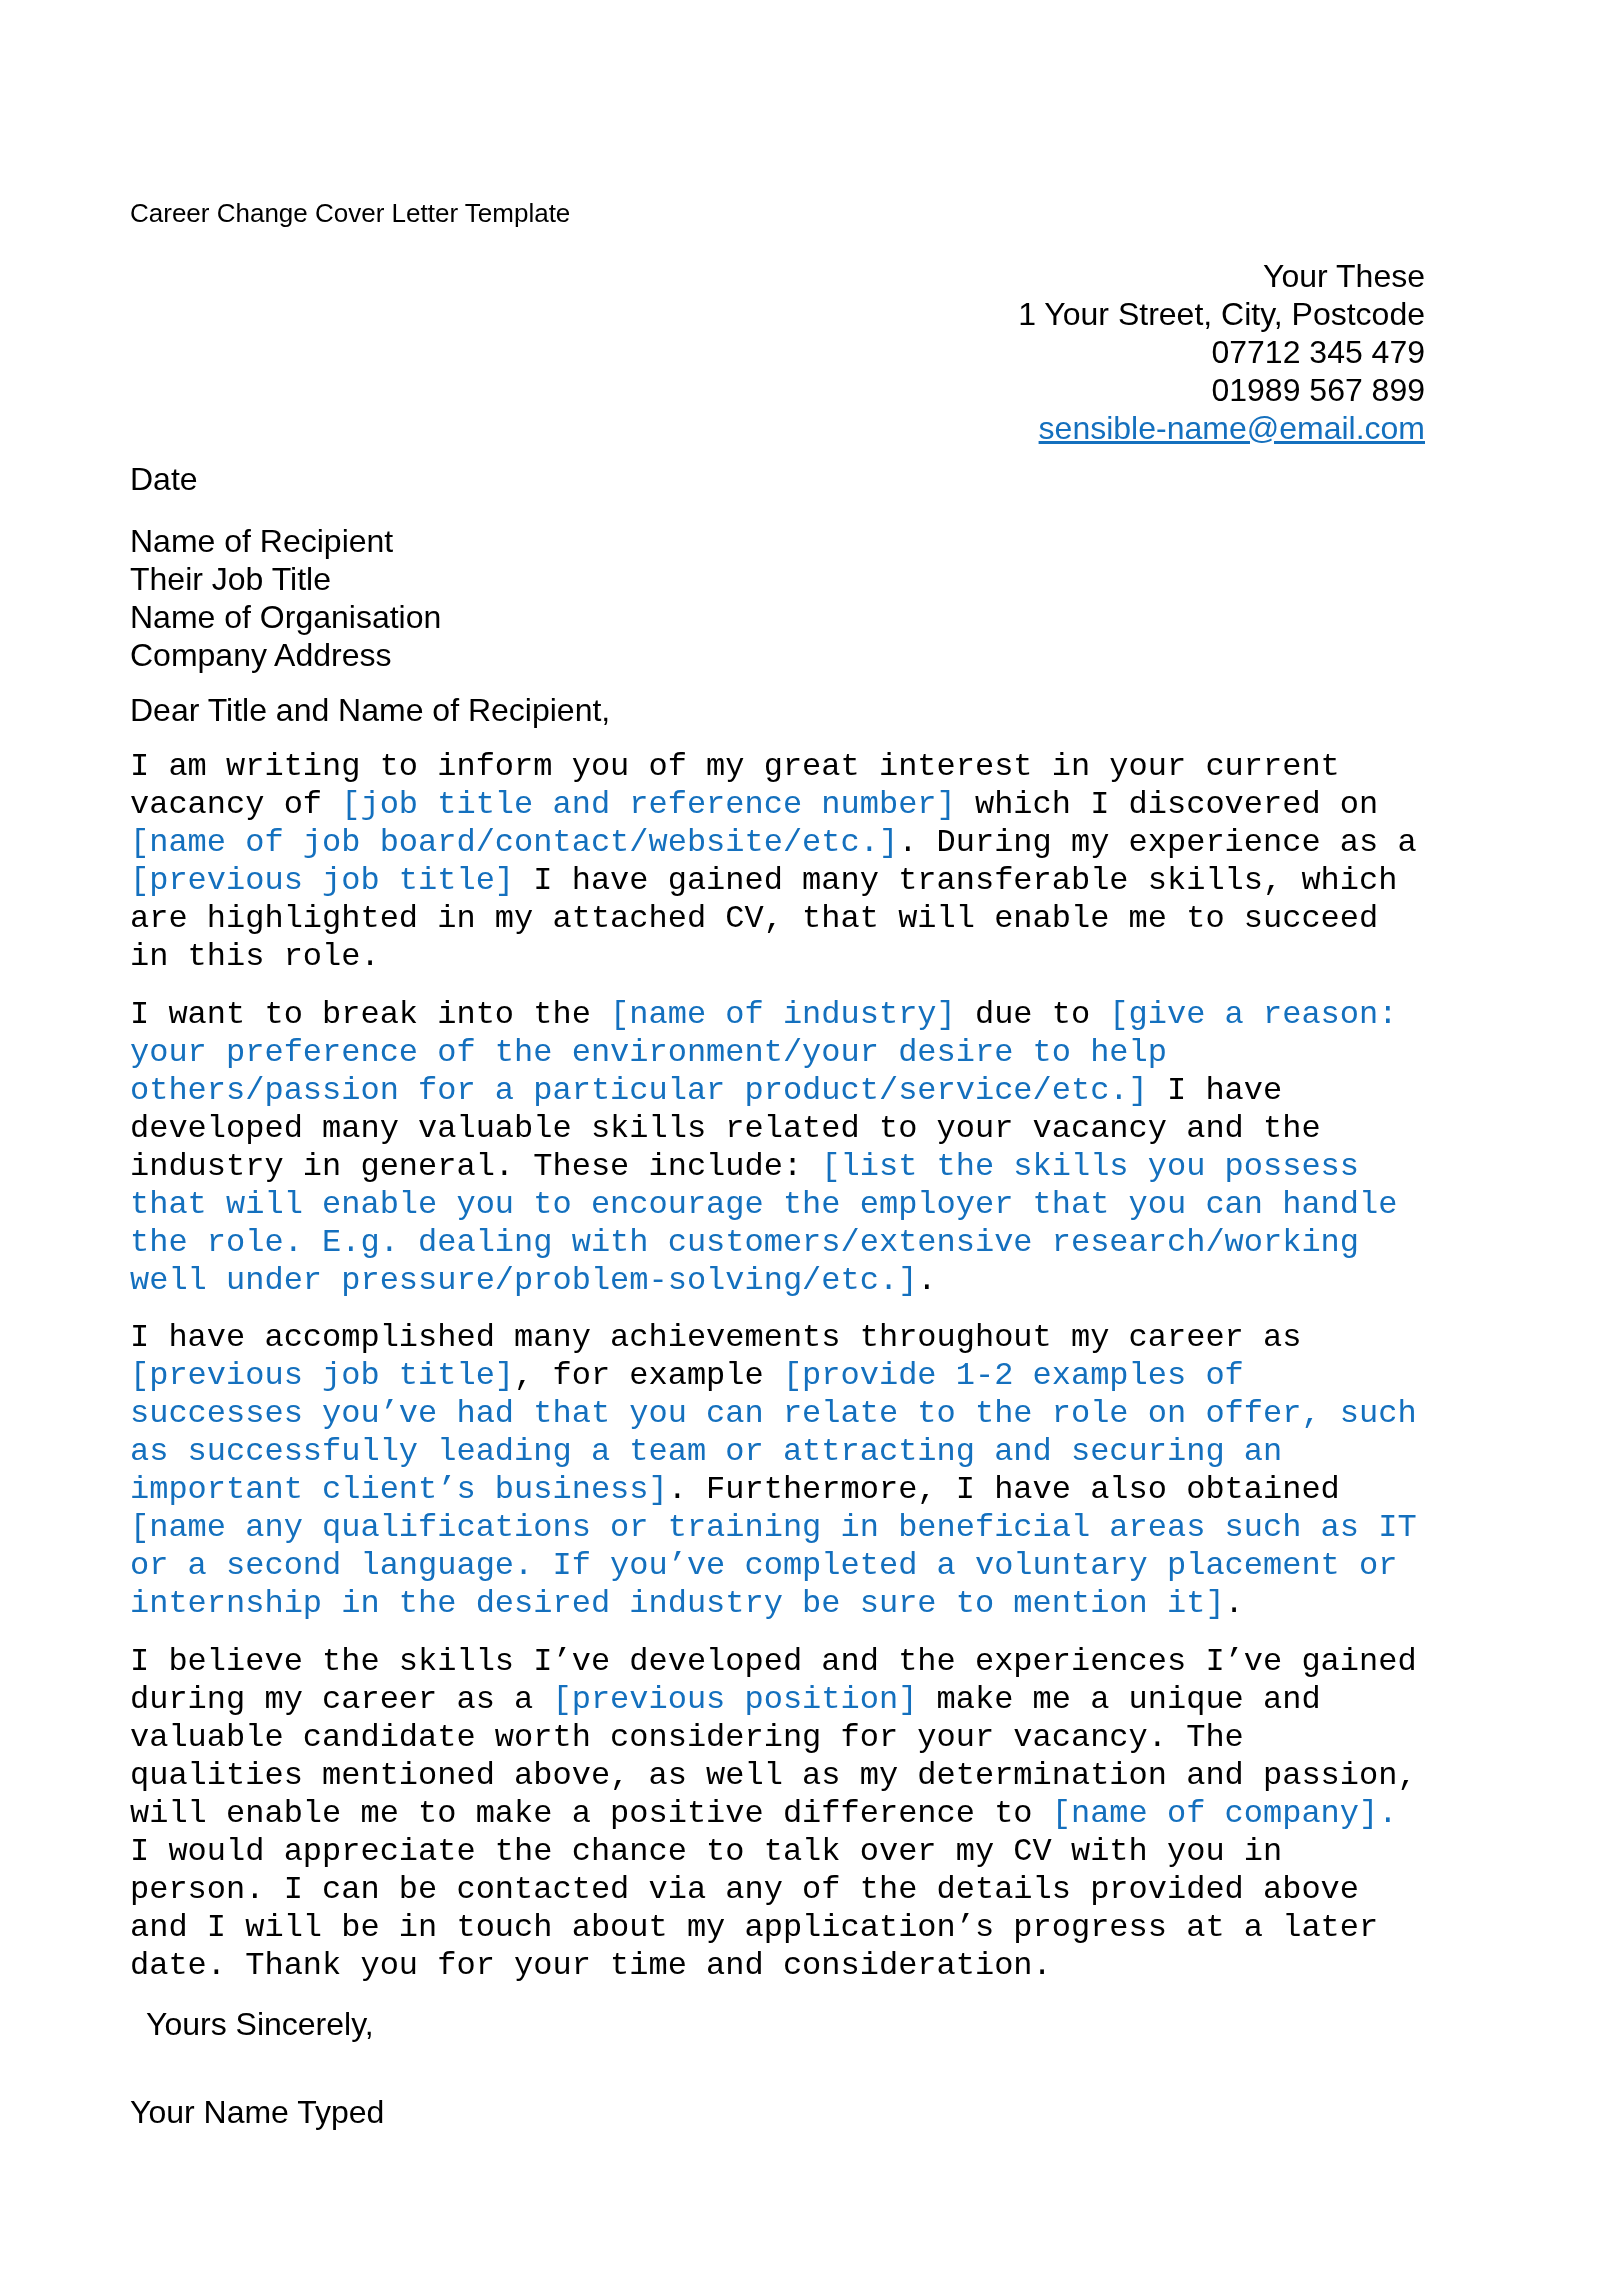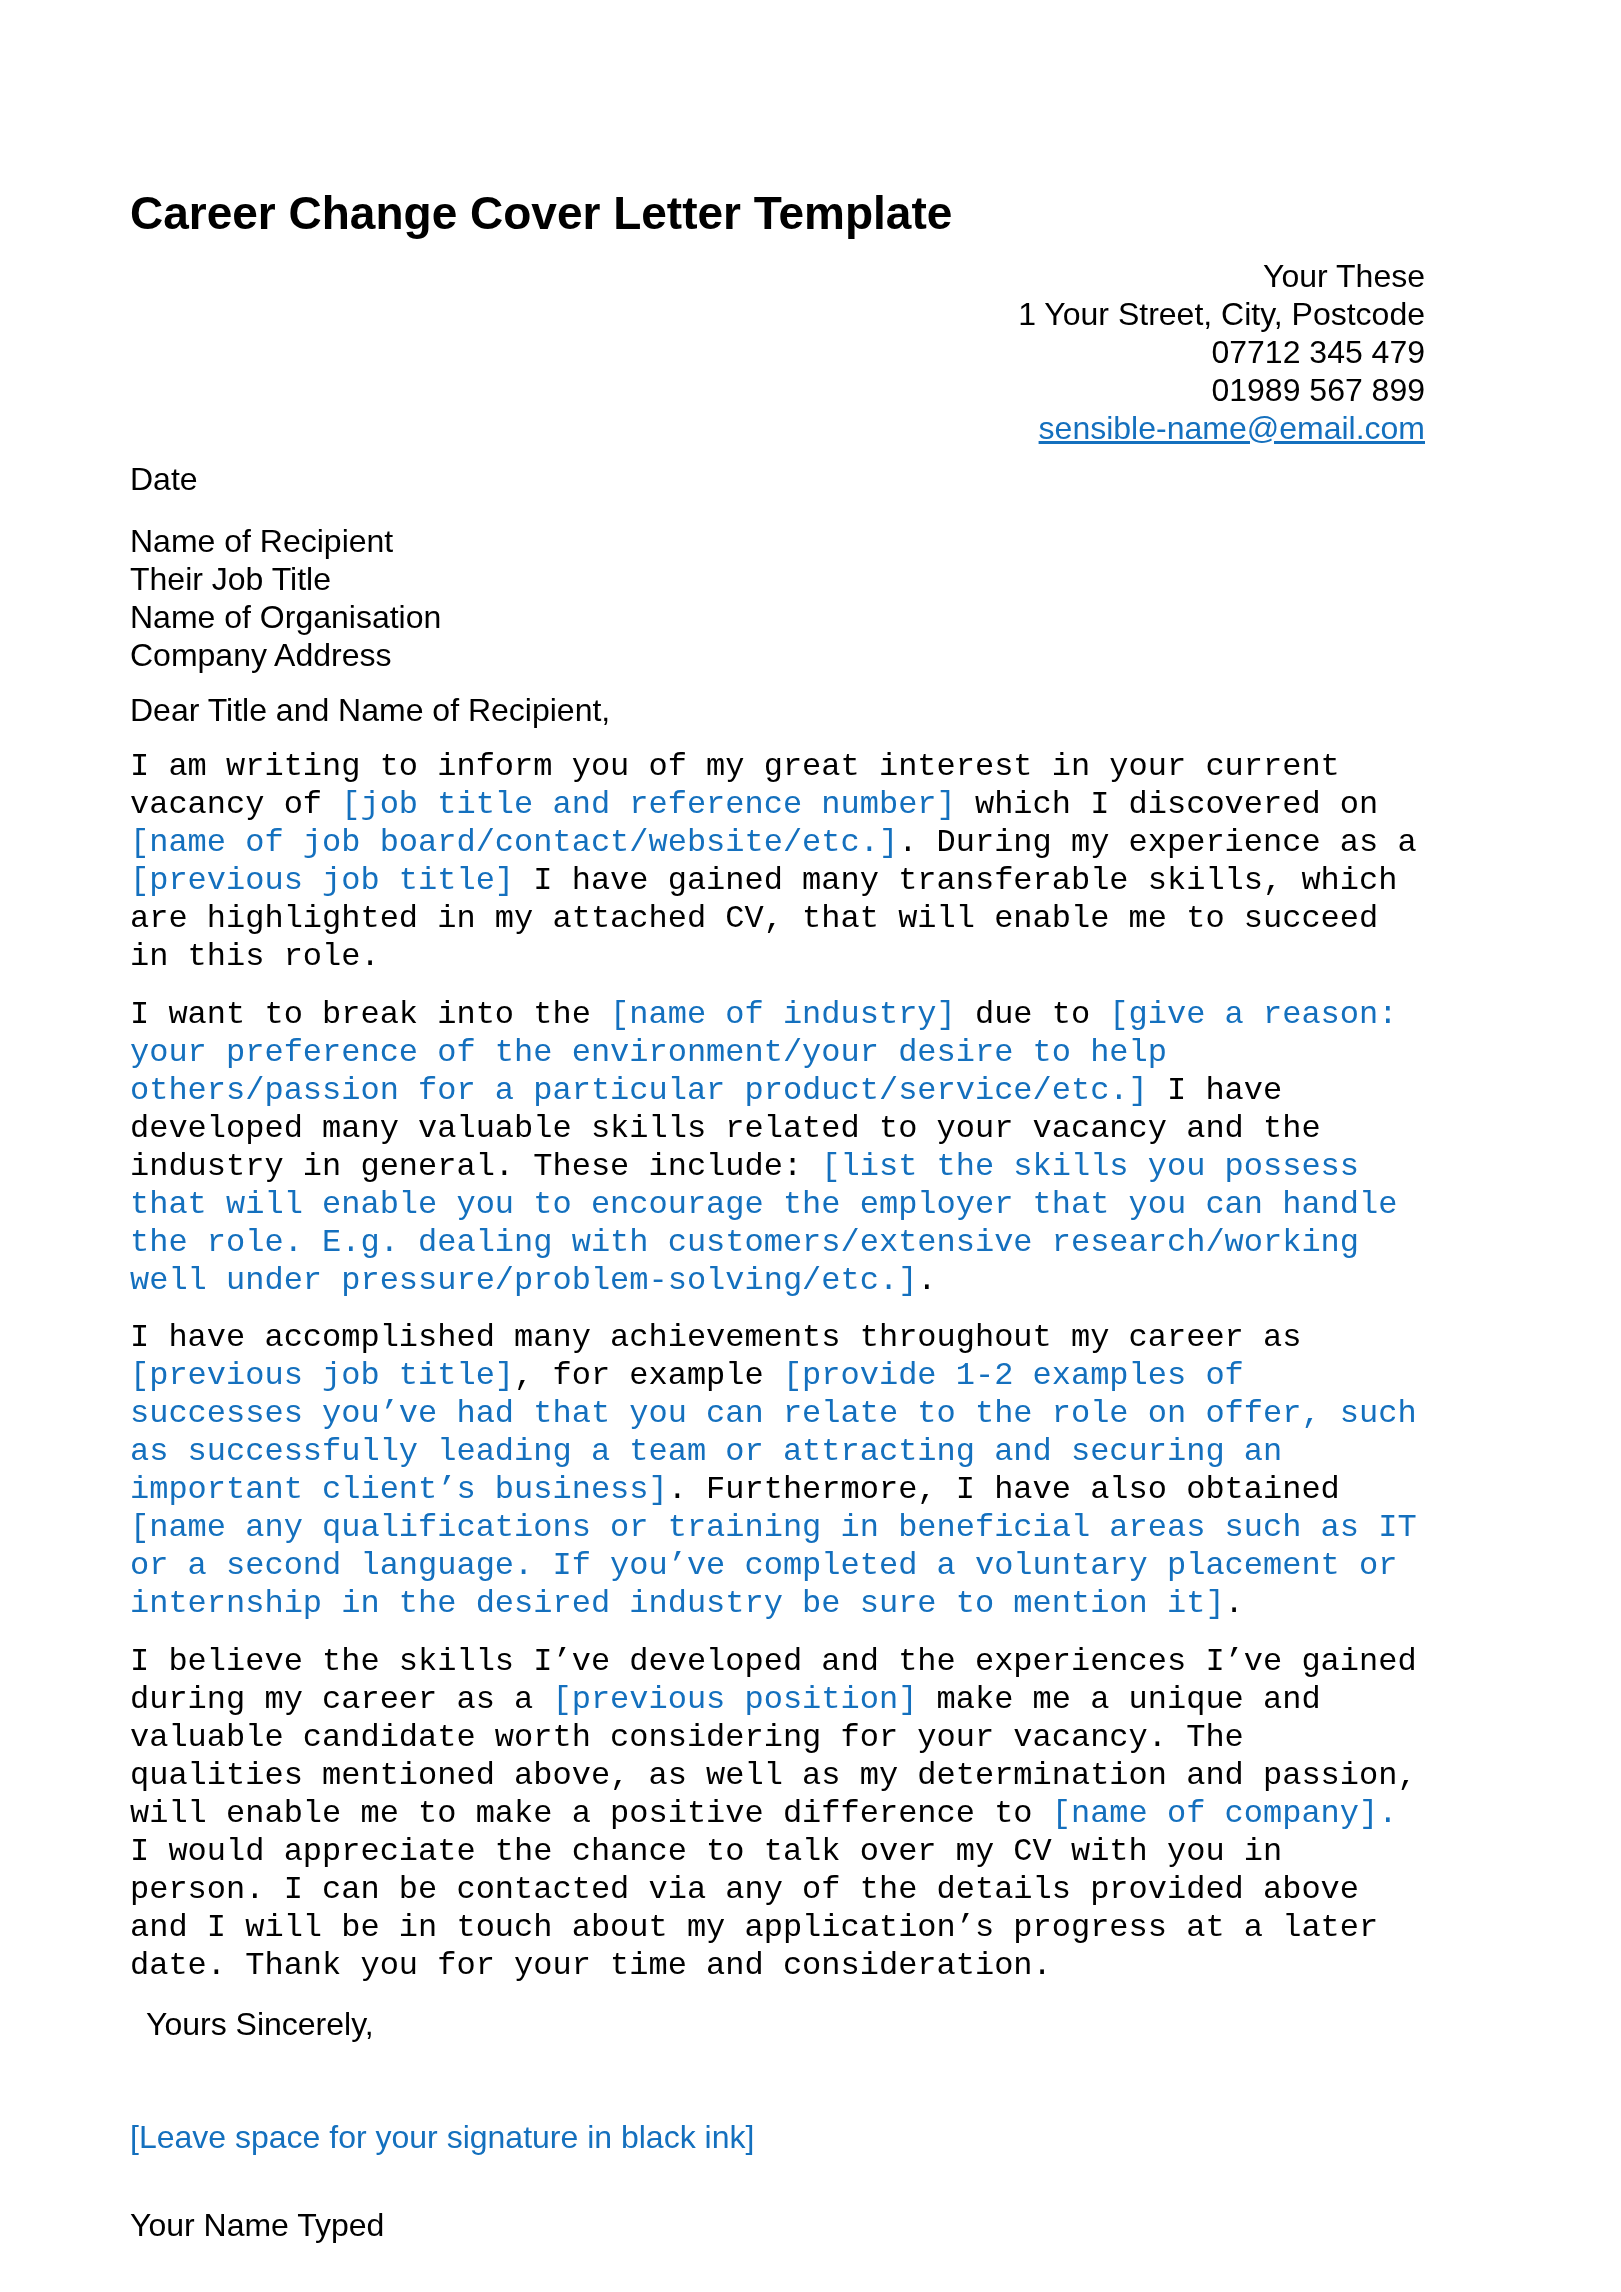--- a/index.html
+++ b/index.html
@@ -19,22 +19,22 @@
   }
   .page {
     width: 1621px;
     height: 2293px;
     padding: 194px 196px 0 130px;
     background: var(--paper);
     font-size: 32px;
     line-height: 38px;
   }
   .doc-title {
-    font-size: 46px;
-    font-weight: bold;
+    font-size: 26px;
+    font-weight: normal;
     line-height: 38px;
     color: var(--ink);
   }
   .contact-block {
     margin-top: 24.5px;
     text-align: right;
   }
   .email-link {
     color: var(--blue);
     text-decoration: underline;
@@ -79,18 +79,17 @@
 
   <div class="salutation">Dear Title and Name of Recipient,</div>
 
   <p class="body-para"><span class="txt">I am writing to inform you of my great interest in your current vacancy of </span><span class="ph">[job title and reference number]</span><span class="txt"> which I discovered on </span><span class="ph">[name of job board/contact/website/etc.]</span><span class="txt">. During my experience as a </span><span class="ph">[previous job title]</span><span class="txt"> I have gained many transferable skills, which are highlighted in my attached CV, that will enable me to succeed in this role.</span></p>
   <p class="body-para"><span class="txt">I want to break into the </span><span class="ph">[name of industry]</span><span class="txt"> due to </span><span class="ph">[give a reason: your preference of the environment/your desire to help others/passion for a particular product/service/etc.]</span><span class="txt"> I have developed many valuable skills related to your vacancy and the industry in general. These include: </span><span class="ph">[list the skills you possess that will enable you to encourage the employer that you can handle the role. E.g. dealing with customers/extensive research/working well under pressure/problem-solving/etc.]</span><span class="txt">.</span></p>
   <p class="body-para"><span class="txt">I have accomplished many achievements throughout my career as </span><span class="ph">[previous job title]</span><span class="txt">, for example </span><span class="ph">[provide 1-2 examples of successes you’ve had that you can relate to the role on offer, such as successfully leading a team or attracting and securing an important client’s business]</span><span class="txt">. Furthermore, I have also obtained </span><span class="ph">[name any qualifications or training in beneficial areas such as IT or a second language. If you’ve completed a voluntary placement or internship in the desired industry be sure to mention it]</span><span class="txt">.</span></p>
   <p class="body-para"><span class="txt">I believe the skills I’ve developed and the experiences I’ve gained during my career as a </span><span class="ph">[previous position]</span><span class="txt"> make me a unique and valuable candidate worth considering for your vacancy. The qualities mentioned above, as well as my determination and passion, will enable me to make a positive difference to </span><span class="ph">[name of company].</span><span class="txt"> I would appreciate the chance to talk over my CV with you in person. I can be contacted via any of the details provided above and I will be in touch about my application’s progress at a later date. Thank you for your time and consideration.</span></p>
 
   <div class="valediction">Yours Sincerely,</div>
 
-  <div class="signature-placeholder">[Leave space for your signature in black ink]</div>
 
   <div class="typed-name">Your Name Typed</div>
 
 </div>
 
 
 </body></html>

